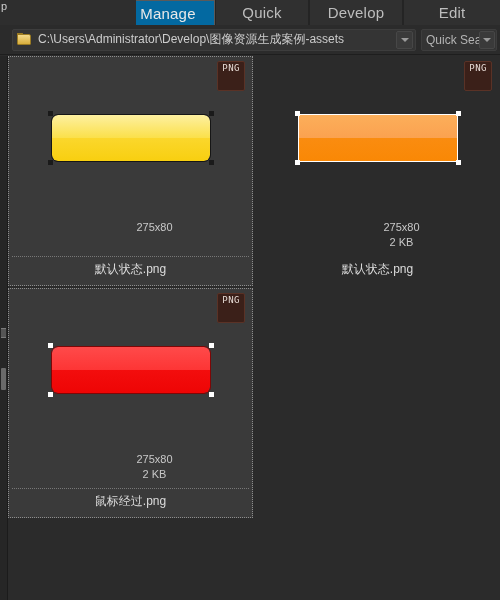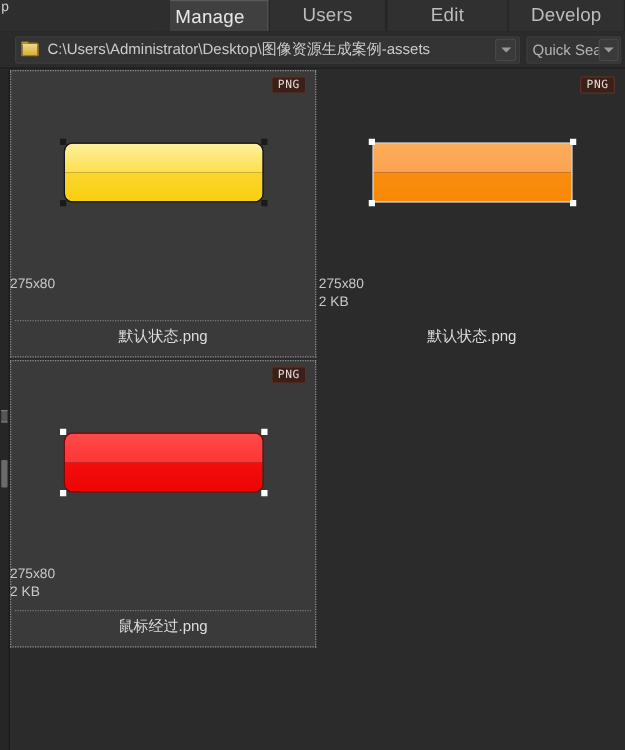--- a/index.html
+++ b/index.html
@@ -52,21 +52,21 @@
     justify-content: center;
     font-size: 15px;
     color: #bdbdbd;
     background: #303030;
     border-left: 1px solid #242424;
     border-right: 1px solid #242424;
     letter-spacing: .2px;
     cursor: default;
   }
   .tab.active {
-    background: #404040;
+    background: #0369a1;
     color: #e8e8e8;
     border-top: 1px solid #5a5a5a;
     border-left: 1px solid #5a5a5a;
     border-right: 1px solid #5a5a5a;
   }
   .tab.last { border-right: none; width: 96px; }
 
   
   .pathbar {
     position: absolute;
@@ -221,21 +221,21 @@
   .badge {
     position: absolute;
     right: 8px; top: 5px;
     background: #3b2019;
     border: 1px solid #5a3226;
     border-radius: 2px;
     color: #e7dcd6;
     font-size: 9px;
     font-family: "DejaVu Sans Mono", monospace;
     letter-spacing: .5px;
-    padding: 1px 4px 1px 4px;
+    padding: 1px 4px 17px 4px;
     line-height: 10px;
     user-select: none;
   }
 
   
   .art-wrap {
     position: absolute;
     left: 50%;
     top: 58px;
     transform: translateX(-50%);
@@ -278,25 +278,26 @@
   }
   .handle.tl { left: -3px; top: -3px; }
   .handle.tr { right: -3px; top: -3px; }
   .handle.bl { left: -3px; bottom: -3px; }
   .handle.br { right: -3px; bottom: -3px; }
   .handle.dark { background: #1a1a1a; }
 
   .meta {
     position: absolute;
     left: 0; right: 0;
-    text-align: left;
+    text-align: center;
     font-size: 11px;
     color: #c8c8c8;
     line-height: 15px;
     user-select: none;
+    padding-left: 48px;
   }
   .meta.dims { top: 164px; }
   .meta.size { top: 179px; }
 
   .fname-sep {
     position: absolute;
     left: 4px; right: 4px;
     top: 200px;
     height: 0;
     border-top: 1px dotted #777;
@@ -316,37 +317,37 @@
 <body>
 
 <div id="app">
 
   <div class="tabbar">
     <div class="tabbar-left">p</div>
     <div class="tab active">
       <span>Manage</span>
     </div>
     <div class="tab">
-      <span>Users</span>
+      <span>Quick</span>
+    </div>
+    <div class="tab">
+      <span>Develop</span>
     </div>
     <div class="tab last">
       <span>Edit</span>
-    </div>
-    <div class="tab">
-      <span>Develop</span>
     </div>
   </div>
 
   <div class="pathbar">
     <div class="path-field">
       <div class="folder-icon">
         <div class="tabtop"></div>
         <div class="back"></div>
       </div>
-      <div class="path-text">C:\Users\Administrator\Desktop\图像资源生成案例-assets</div>
+      <div class="path-text">C:\Users\Administrator\Develop\图像资源生成案例-assets</div>
       <div class="drop-btn">
         <span class="caret"></span>
       </div>
     </div>
     <div class="search-field">
       <div class="search-text">Quick Sea</div>
       <div class="search-drop">
         <span class="caret"></span>
       </div>
     </div>

